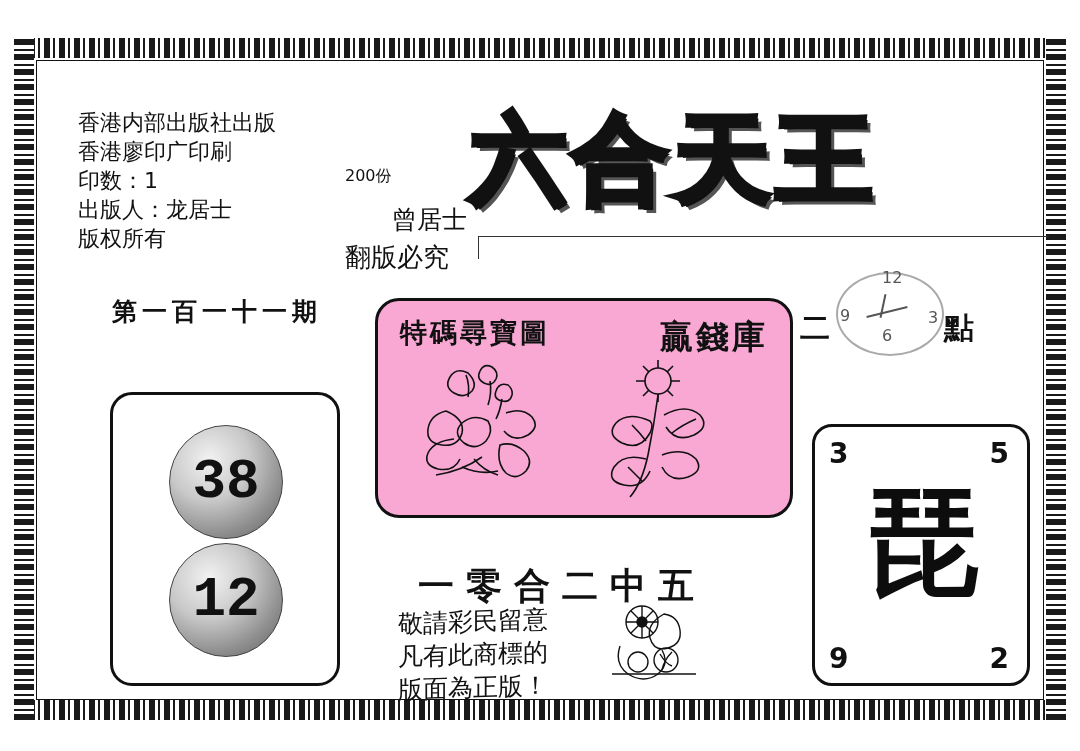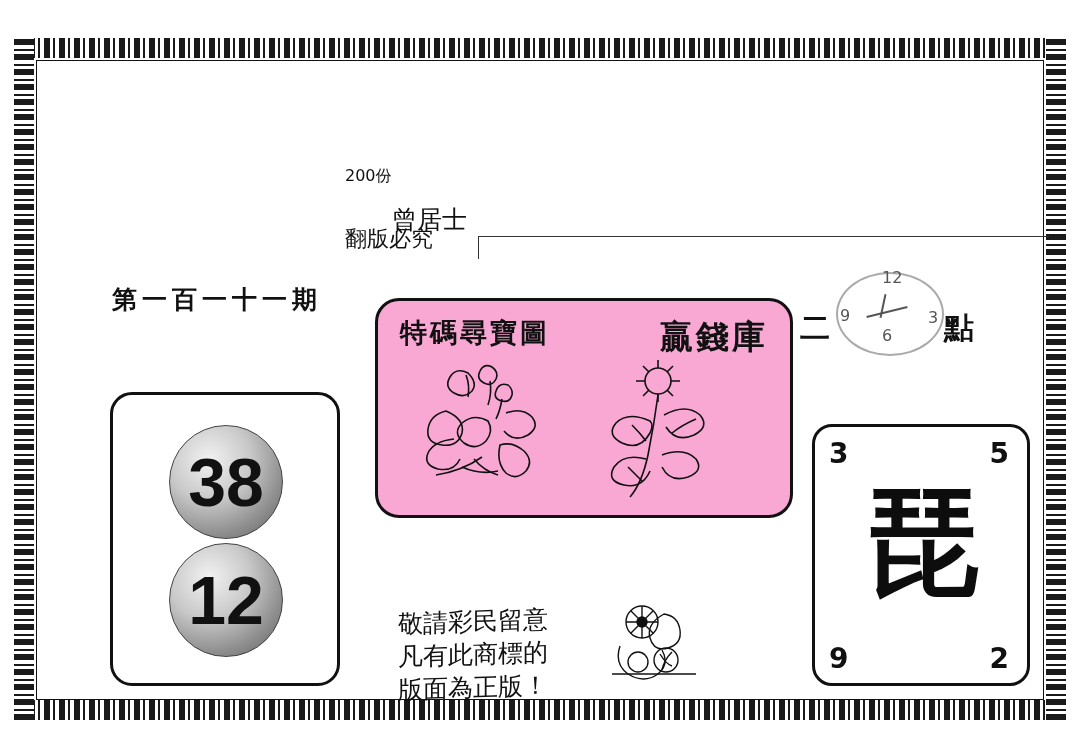--- a/index.html
+++ b/index.html
@@ -76,22 +76,22 @@
   }
   .pub-author2 {
     position: absolute;
     left: 392px;
     top: 203px;
     font-size: 25px;
   }
   .pub-reprint {
     position: absolute;
     left: 345px;
-    top: 224px;
-    font-size: 22px;
+    top: 240px;
+    font-size: 26px;
   }
   .pub-rule {
     position: absolute;
     left: 478px;
     top: 236px;
     width: 570px;
     height: 22px;
     border-left: 1px solid #333;
     border-top: 1px solid #333;
   }
@@ -111,21 +111,21 @@
        3px 3px 0 #111,
       -1px -1px 0 #111,
        6px 6px 0 #555;
     white-space: nowrap;
   }
 
   
   .issue-label {
     position: absolute;
     left: 112px;
-    top: 283px;
+    top: 295px;
     font-size: 25px;
     font-weight: bold;
     letter-spacing: 5px;
     white-space: nowrap;
   }
   .section-title-left {
     position: absolute;
     left: 100px;
     top: 320px;
     font-size: 44px;
@@ -149,24 +149,24 @@
     position: absolute;
     width: 112px;
     height: 112px;
     border-radius: 50%;
     background:
       radial-gradient(circle at 35% 30%, #f2f2f2 0%, #c9c9c9 38%, #8e8e8e 70%, #5e5e5e 100%);
     border: 1px solid #444;
     display: flex;
     align-items: center;
     justify-content: center;
-    font-size: 68px;
+    font-size: 56px;
     font-weight: bold;
     color: #111;
-    font-family: Liberation Sans, sans-serif;
+    font-family: Liberation Mono, monospace;
   }
   .ball-1 { left: 56px; top: 30px; }
   .ball-2 { left: 56px; top: 148px; }
 
   
   .pic-box {
     position: absolute;
     left: 375px;
     top: 298px;
     width: 412px;
@@ -327,25 +327,33 @@
 <body>
 
 <div id="page">
 
   <div class="border-band band-top"></div>
   <div class="border-band band-bottom"></div>
   <div class="border-band band-left"></div>
   <div class="border-band band-right"></div>
   <div class="band-inner-line"></div>
 
+  <div class="pub-block">
+    <div class="pub-line">香港内部出版社出版</div>
+    <div class="pub-line">香港廖印广印刷</div>
+    <div class="pub-line">印数：1</div>
+    <div class="pub-line">出版人：龙居士</div>
+    <div class="pub-line">版权所有</div>
+  </div>
   <div class="pub-copies">200份</div>
   <div class="pub-author2">曾居士</div>
   <div class="pub-reprint">翻版必究</div>
   <div class="pub-rule"></div>
 
+  <div class="masthead">六合天王</div>
 
   <div class="issue-label">第一百一十一期</div>
 
   <div class="ball-box">
     <div class="ball ball-1">38</div>
     <div class="ball ball-2">12</div>
   </div>
 
   <div class="pic-box">
     <div class="pic-label-left">特碼尋寶圖</div>
@@ -376,20 +384,21 @@
         <path d="M236 70 q8 8 14 16"></path>
         <path d="M268 60 q22 -12 36 0 q10 12 -6 20 q-18 8 -28 -8"></path>
         <path d="M300 64 q-14 6 -24 14"></path>
         <path d="M250 104 q-22 -6 -32 8 q-8 14 10 18 q18 4 26 -14"></path>
         <path d="M232 112 q8 8 14 14"></path>
         <path d="M266 100 q22 -8 34 4 q8 12 -8 18 q-18 6 -26 -10"></path>
       </g>
     </svg>
   </div>
 
+  <div class="poem-line">一零合二中五</div>
   <div class="notice">
     <div>敬請彩民留意</div>
     <div>凡有此商標的</div>
     <div>版面為正版！</div>
   </div>
 
   <svg class="stamp-art" viewBox="0 0 92 86">
     <g fill="none" stroke="#111" stroke-width="1.4">
       <circle cx="34" cy="26" r="16"></circle>
       <path d="M34 10 v32 M18 26 h32 M23 15 l22 22 M45 15 l-22 22"></path>

